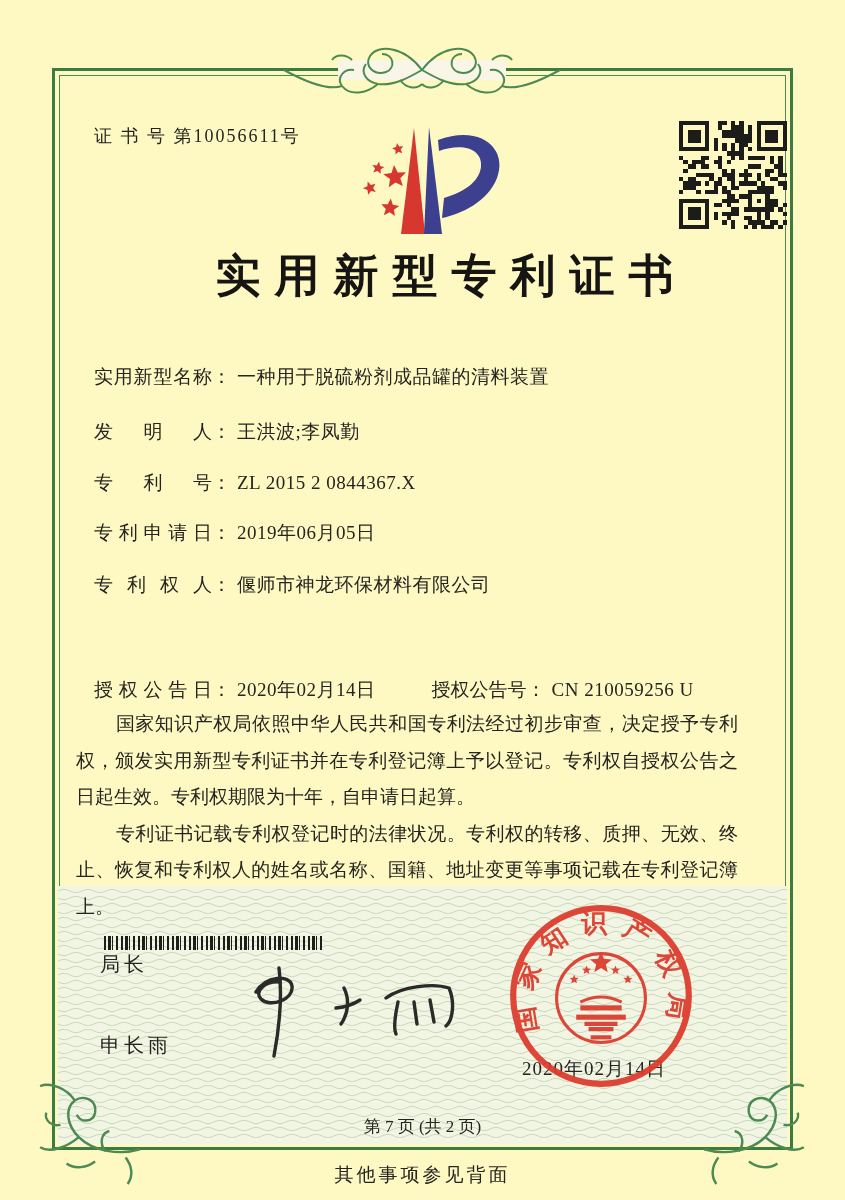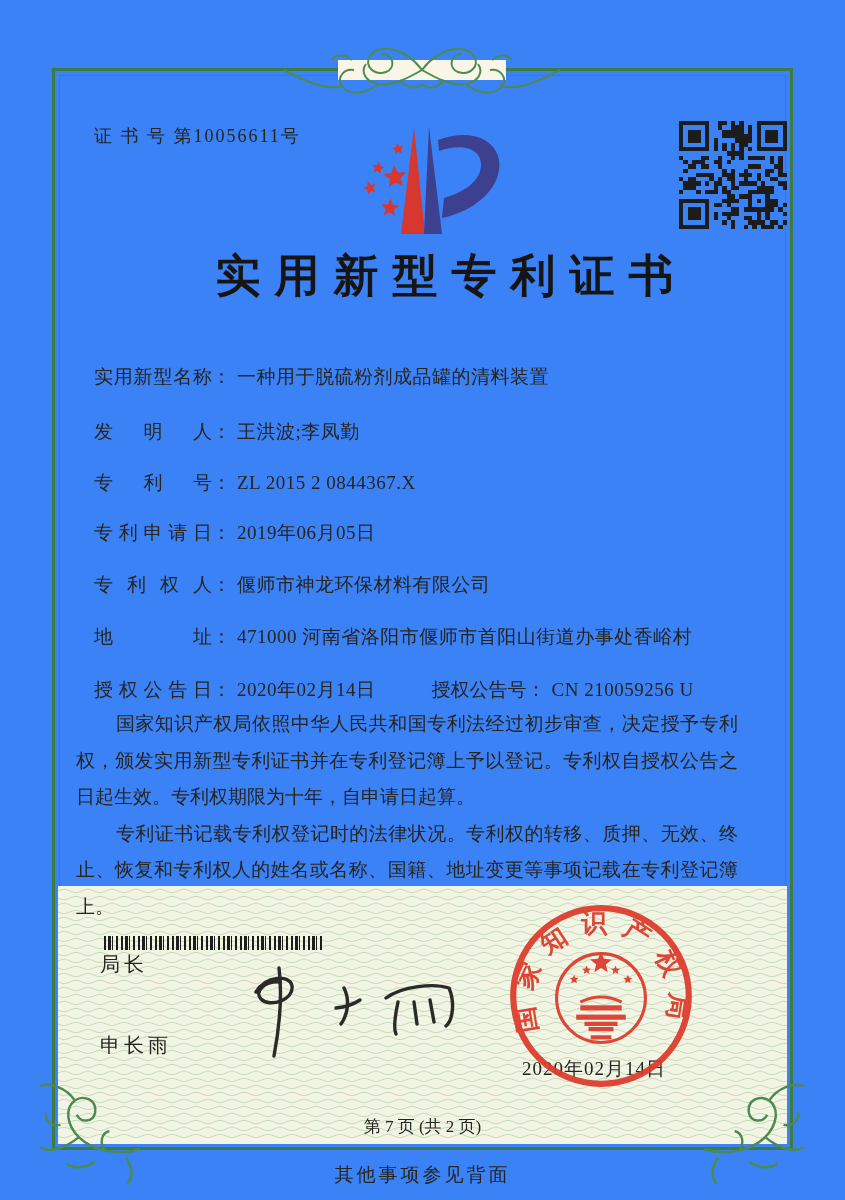--- a/index.html
+++ b/index.html
@@ -1,18 +1,18 @@
 <!DOCTYPE html>
 <html><head>
 <meta charset="utf-8">
 <style>
   html,body{margin:0;padding:0;background:#e8e4d4;}
   .page{
     position:relative;width:845px;height:1200px;margin:0 auto;
-    background:#3b82f6;overflow:hidden;
+    background:#fef9c3;overflow:hidden;
     font-family:"Liberation Serif","DejaVu Serif",serif;
     color:#262420;
   }
   .abs{position:absolute;}
   
   .frame{
     left:52px;top:68px;width:735px;height:1076px;
     border:3px solid #3c7b41;z-index:1;
   }
   .frame-inner{
@@ -451,23 +451,20 @@
   </div>
   <div class="abs field" style="top:470px">
     <span class="flabel">专利号</span><span class="colon">：</span><span class="fvalue">ZL 2015 2 0844367.X</span>
   </div>
   <div class="abs field" style="top:520px">
     <span class="flabel">专利申请日</span><span class="colon">：</span><span class="fvalue">2019年06月05日</span>
   </div>
   <div class="abs field" style="top:572px">
     <span class="flabel">专利权人</span><span class="colon">：</span><span class="fvalue">偃师市神龙环保材料有限公司</span>
   </div>
-  <div class="abs field" style="top:624px">
-    <span class="flabel">地址</span><span class="colon">：</span><span class="fvalue">471000 河南省洛阳市偃师市首阳山街道办事处香峪村</span>
-  </div>
   <div class="abs field" style="top:677px">
     <span class="flabel">授权公告日</span><span class="colon">：</span><span class="fvalue">2020年02月14日</span><span class="pair2"><span>授权公告号</span><span class="colon">：</span><span class="fvalue">CN 210059256 U</span></span>
   </div>
 
   <div class="abs paras">
     <p>国家知识产权局依照中华人民共和国专利法经过初步审查，决定授予专利权，颁发实用新型专利证书并在专利登记簿上予以登记。专利权自授权公告之日起生效。专利权期限为十年，自申请日起算。</p>
     <p>专利证书记载专利权登记时的法律状况。专利权的转移、质押、无效、终止、恢复和专利权人的姓名或名称、国籍、地址变更等事项记载在专利登记簿上。</p>
   </div>
 
   <div class="abs barcode"></div>

